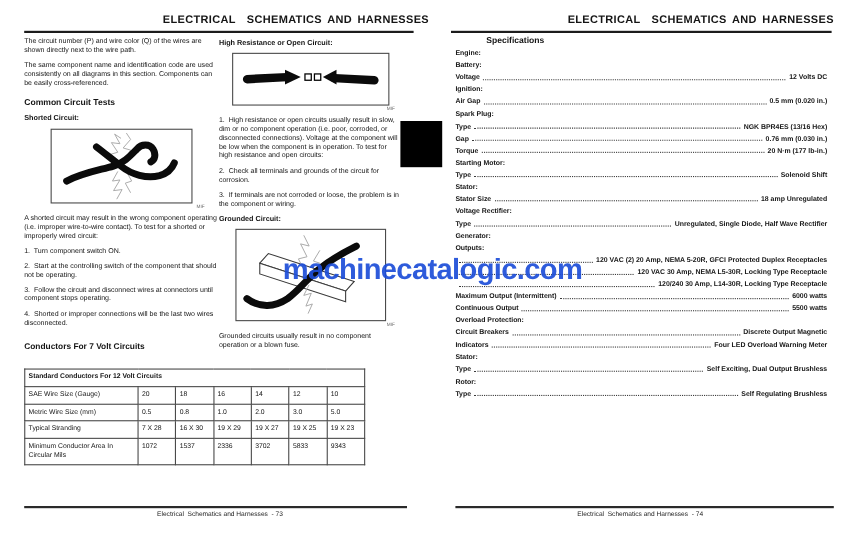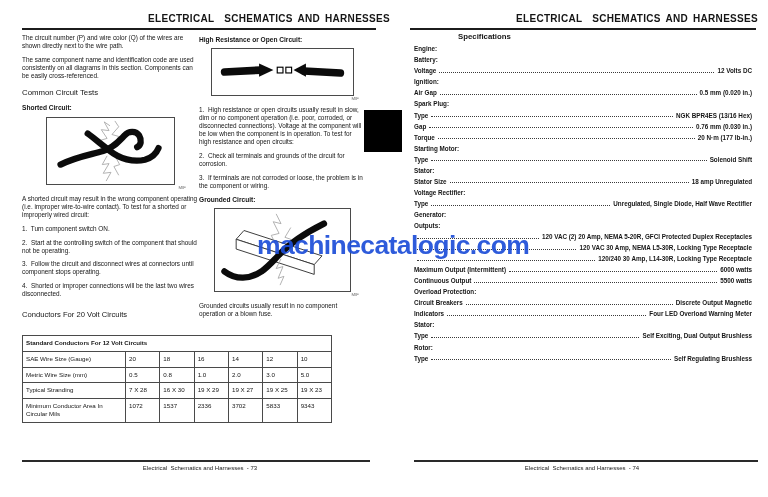--- a/index.html
+++ b/index.html
@@ -15,21 +15,21 @@
     font-weight:bold;font-size:10px;letter-spacing:.3px;word-spacing:2px;white-space:pre;}
   .header-rule{position:absolute;top:19.5px;height:2.6px;background:#1c1c1c;}
   #left-page .header-rule{left:12px;right:14px;}
   #right-page .header-rule{left:4px;right:2px;}
 
   .col{position:absolute;top:26px;font-size:6.4px;line-height:1.24;}
   #lp-col1{left:12px;width:176px;}
   #lp-col2{left:189px;width:166px;}
 
   .para{margin:0 0 6px 0;white-space:pre-wrap;}
-  .h1{font-size:7.8px;font-weight:normal;margin:8px 0 7px 0;}
+  .h1{font-size:7.8px;font-weight:bold;margin:8px 0 7px 0;}
   .h2{font-size:6.6px;font-weight:bold;margin:6px 0 4px 0;}
 
   .figure{border:1px solid #4a4a4a;background:#fff;margin:1px auto 0 auto;
     display:flex;align-items:center;justify-content:center;overflow:hidden;}
   #fig-shorted{width:127px;height:66px;}
   #fig-highres{width:141px;height:46px;}
   #fig-grounded{width:135px;height:82px;}
   .fig-label{text-align:right;font-size:4.3px;color:#6a6a6a;margin:1px 1px 5px 0;line-height:1;}
   #lp-col1 .fig-label{width:152px;margin-left:auto;margin-right:12px;}
   #lp-col2 .fig-label{width:153px;margin-left:auto;margin-right:6px;}
@@ -42,21 +42,21 @@
     vertical-align:top;line-height:1.25;}
   #conductors-table .tbl-title{font-weight:bold;}
   #conductors-table col.lbl{width:103px;}
 
   .footer-rule{position:absolute;top:452px;height:1.6px;background:#2a2a2a;}
   #left-page .footer-rule{left:12px;right:20px;}
   #right-page .footer-rule{left:8px;right:0;}
   .footer-text{position:absolute;top:457px;left:0;right:0;text-align:center;
     font-size:6px;color:#222;white-space:pre;}
 
-  #spec-title{position:absolute;top:24px;left:24px;font-size:7.8px;font-weight:bold;padding-left:28px;}
+  #spec-title{position:absolute;top:24px;left:8px;font-size:7.8px;font-weight:bold;padding-left:28px;}
   #spec-list{position:absolute;top:35px;left:8px;right:6px;}
   .spec-row{height:11.05px;display:flex;align-items:flex-end;
     font-size:6.3px;font-weight:bold;white-space:nowrap;}
   .spec-label,.spec-value{padding-bottom:1.5px;line-height:1;}
   .spec-leader{flex:1 1 auto;min-width:6px;border-bottom:1.3px dotted #3a3a3a;
     margin:0 3px 3.2px 3px;}
 
   #redaction-box{position:absolute;left:364px;top:110px;width:38px;height:42px;
     background:#000;z-index:5;}
 
@@ -138,21 +138,21 @@
         <polyline class="spark" points="66,50 61,60 68,58 63,70 69,68 65,77"></polyline>
         <path class="wire" d="M 8,63 C 20,72 34,71 46,63 C 54,57 58,52 64,46 C 74,35 90,24 110,14"></path>
       </svg>
     </div>
     <div class="fig-label">MIF</div>
 
     <p class="para">Grounded circuits usually result in no component operation or a blown fuse.</p>
   </div>
 
   <div id="conductors">
-    <div class="h1">Conductors For 20 Volt Circuits</div>
+    <div class="h1">Conductors For 7 Volt Circuits</div>
     <table id="conductors-table">
       <colgroup>
           <col class="lbl">
           <col>
           <col>
           <col>
           <col>
           <col>
           <col>
         </colgroup>

